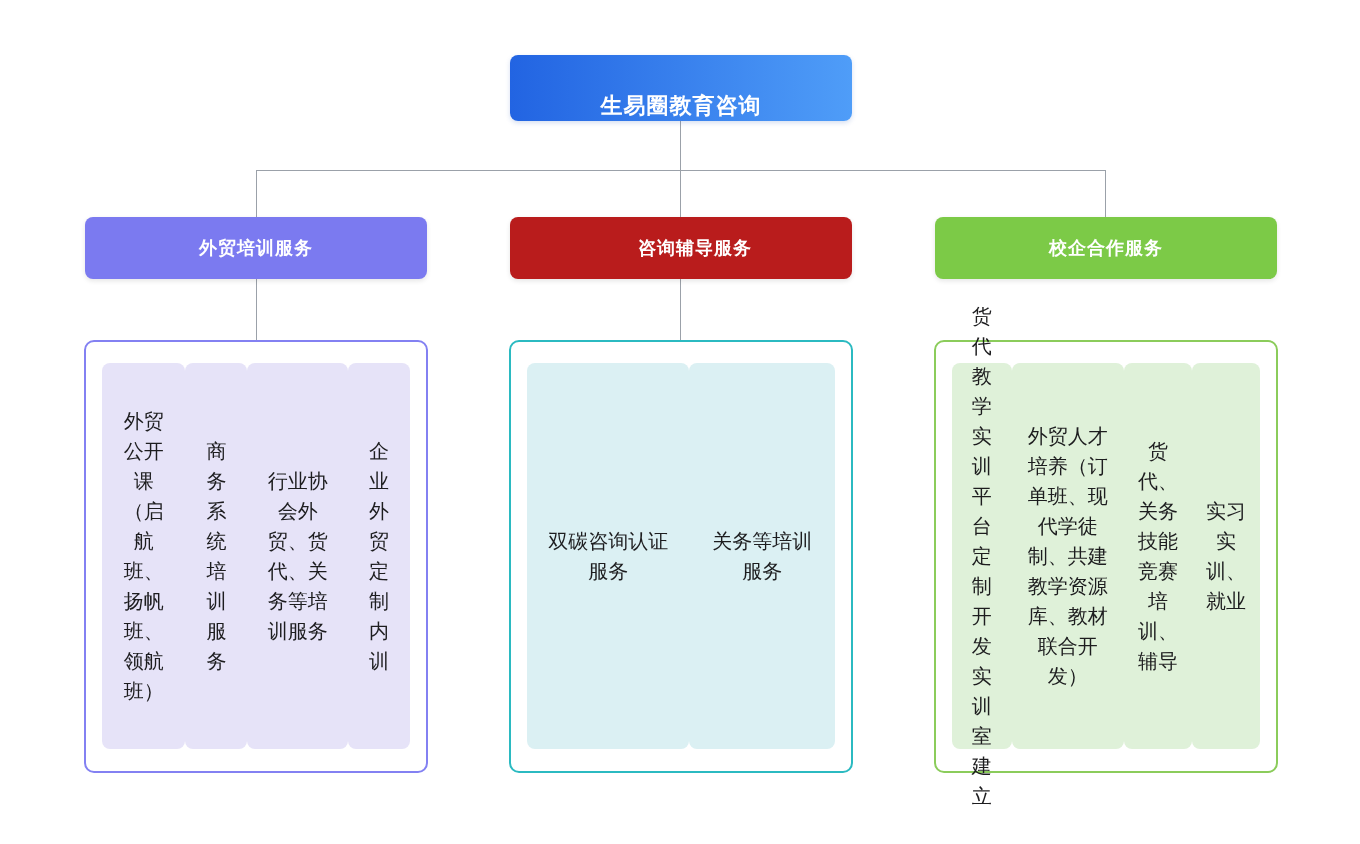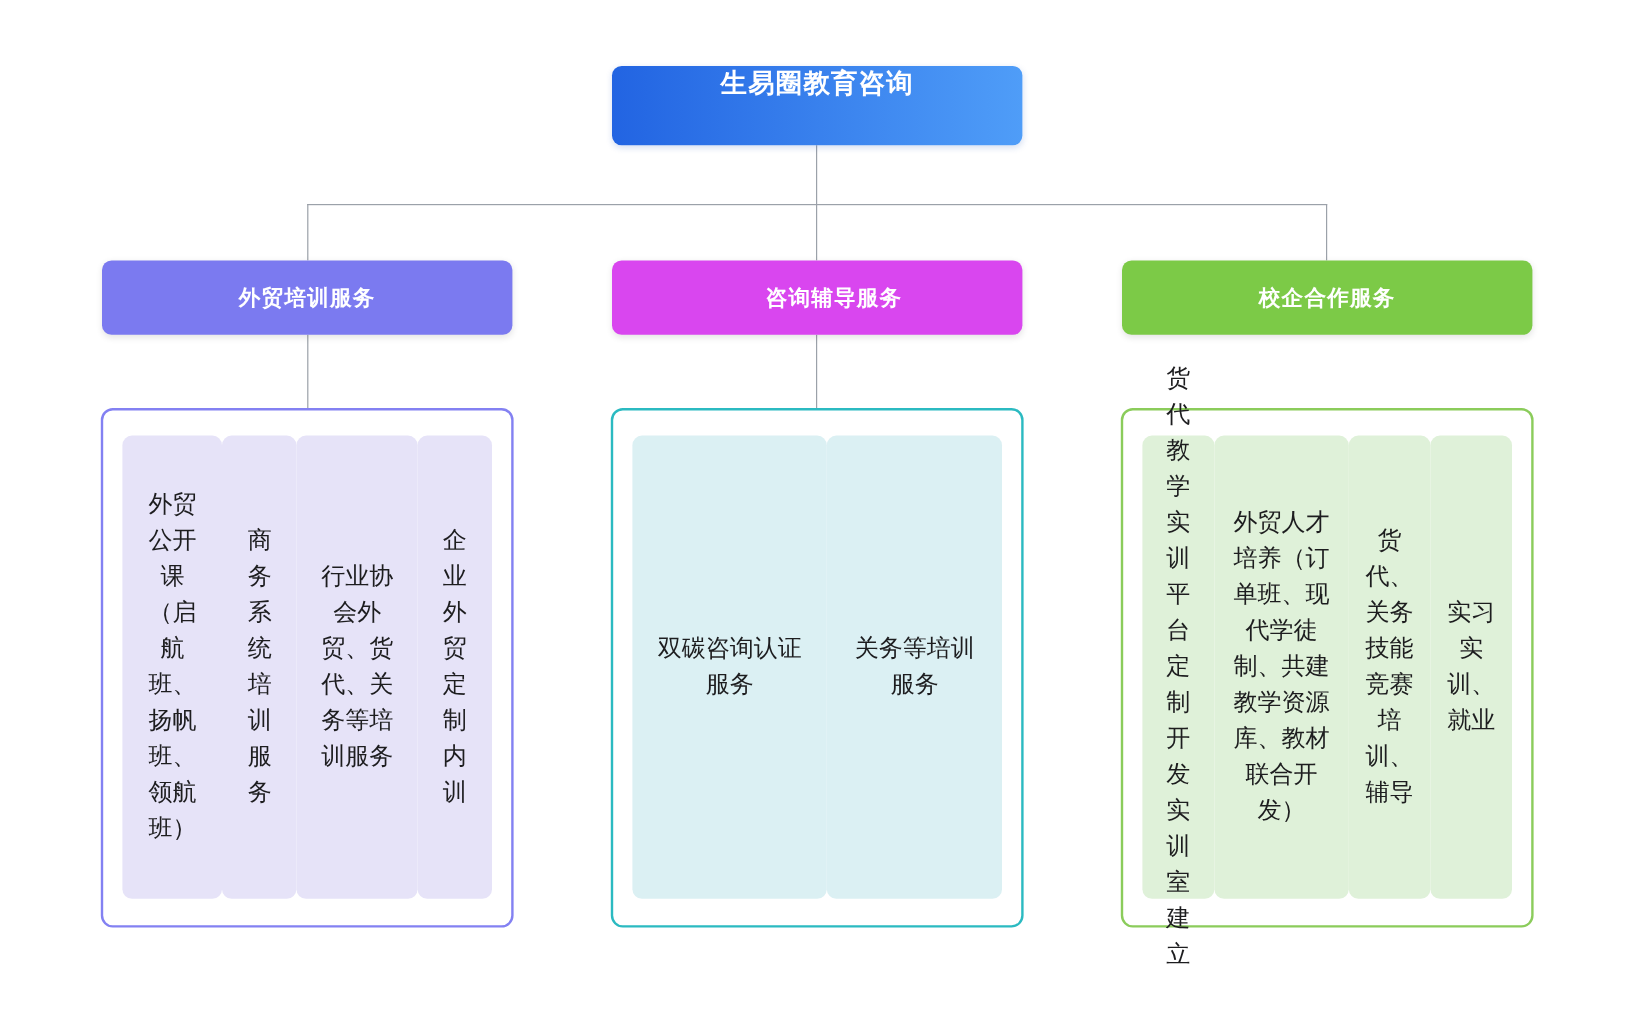--- a/index.html
+++ b/index.html
@@ -19,40 +19,40 @@
   .line.v { width: 1px; }
   .line.h { height: 1px; }
 
   
   .root-node {
     position: absolute;
     left: 510px; top: 55px;
     width: 342px; height: 66px;
     border-radius: 8px;
     background: linear-gradient(90deg, #2264e2 0%, #4f9df8 100%);
-    display: flex; align-items: flex-start; justify-content: center;
+    display: flex; align-items: flex-end; justify-content: center;
     color: #ffffff; font-size: 22px; font-weight: bold;
     letter-spacing: 1px;
     box-shadow: 0 2px 5px rgba(30, 80, 180, 0.18);
   }
 
   
   .branch-header {
     position: absolute;
     top: 217px;
     width: 342px; height: 62px;
     border-radius: 8px;
     display: flex; align-items: center; justify-content: center;
     color: #ffffff; font-size: 18px; font-weight: bold;
     letter-spacing: 1px;
     box-shadow: 0 2px 5px rgba(0, 0, 0, 0.10);
     font-family: Liberation Serif, serif;
   }
   .branch-header.b1 { left: 85px;  background: #7b7af0; }
-  .branch-header.b2 { left: 510px; background: #d946ef; padding-left: 28px; }
+  .branch-header.b2 { left: 510px; background: #b91c1c; padding-left: 28px; }
   .branch-header.b3 { left: 935px; background: #7cca47; }
 
   
   .branch-container {
     position: absolute;
     top: 340px;
     width: 344px; height: 433px;
     background: #ffffff;
     border-radius: 10px;
     border: 2px solid;

